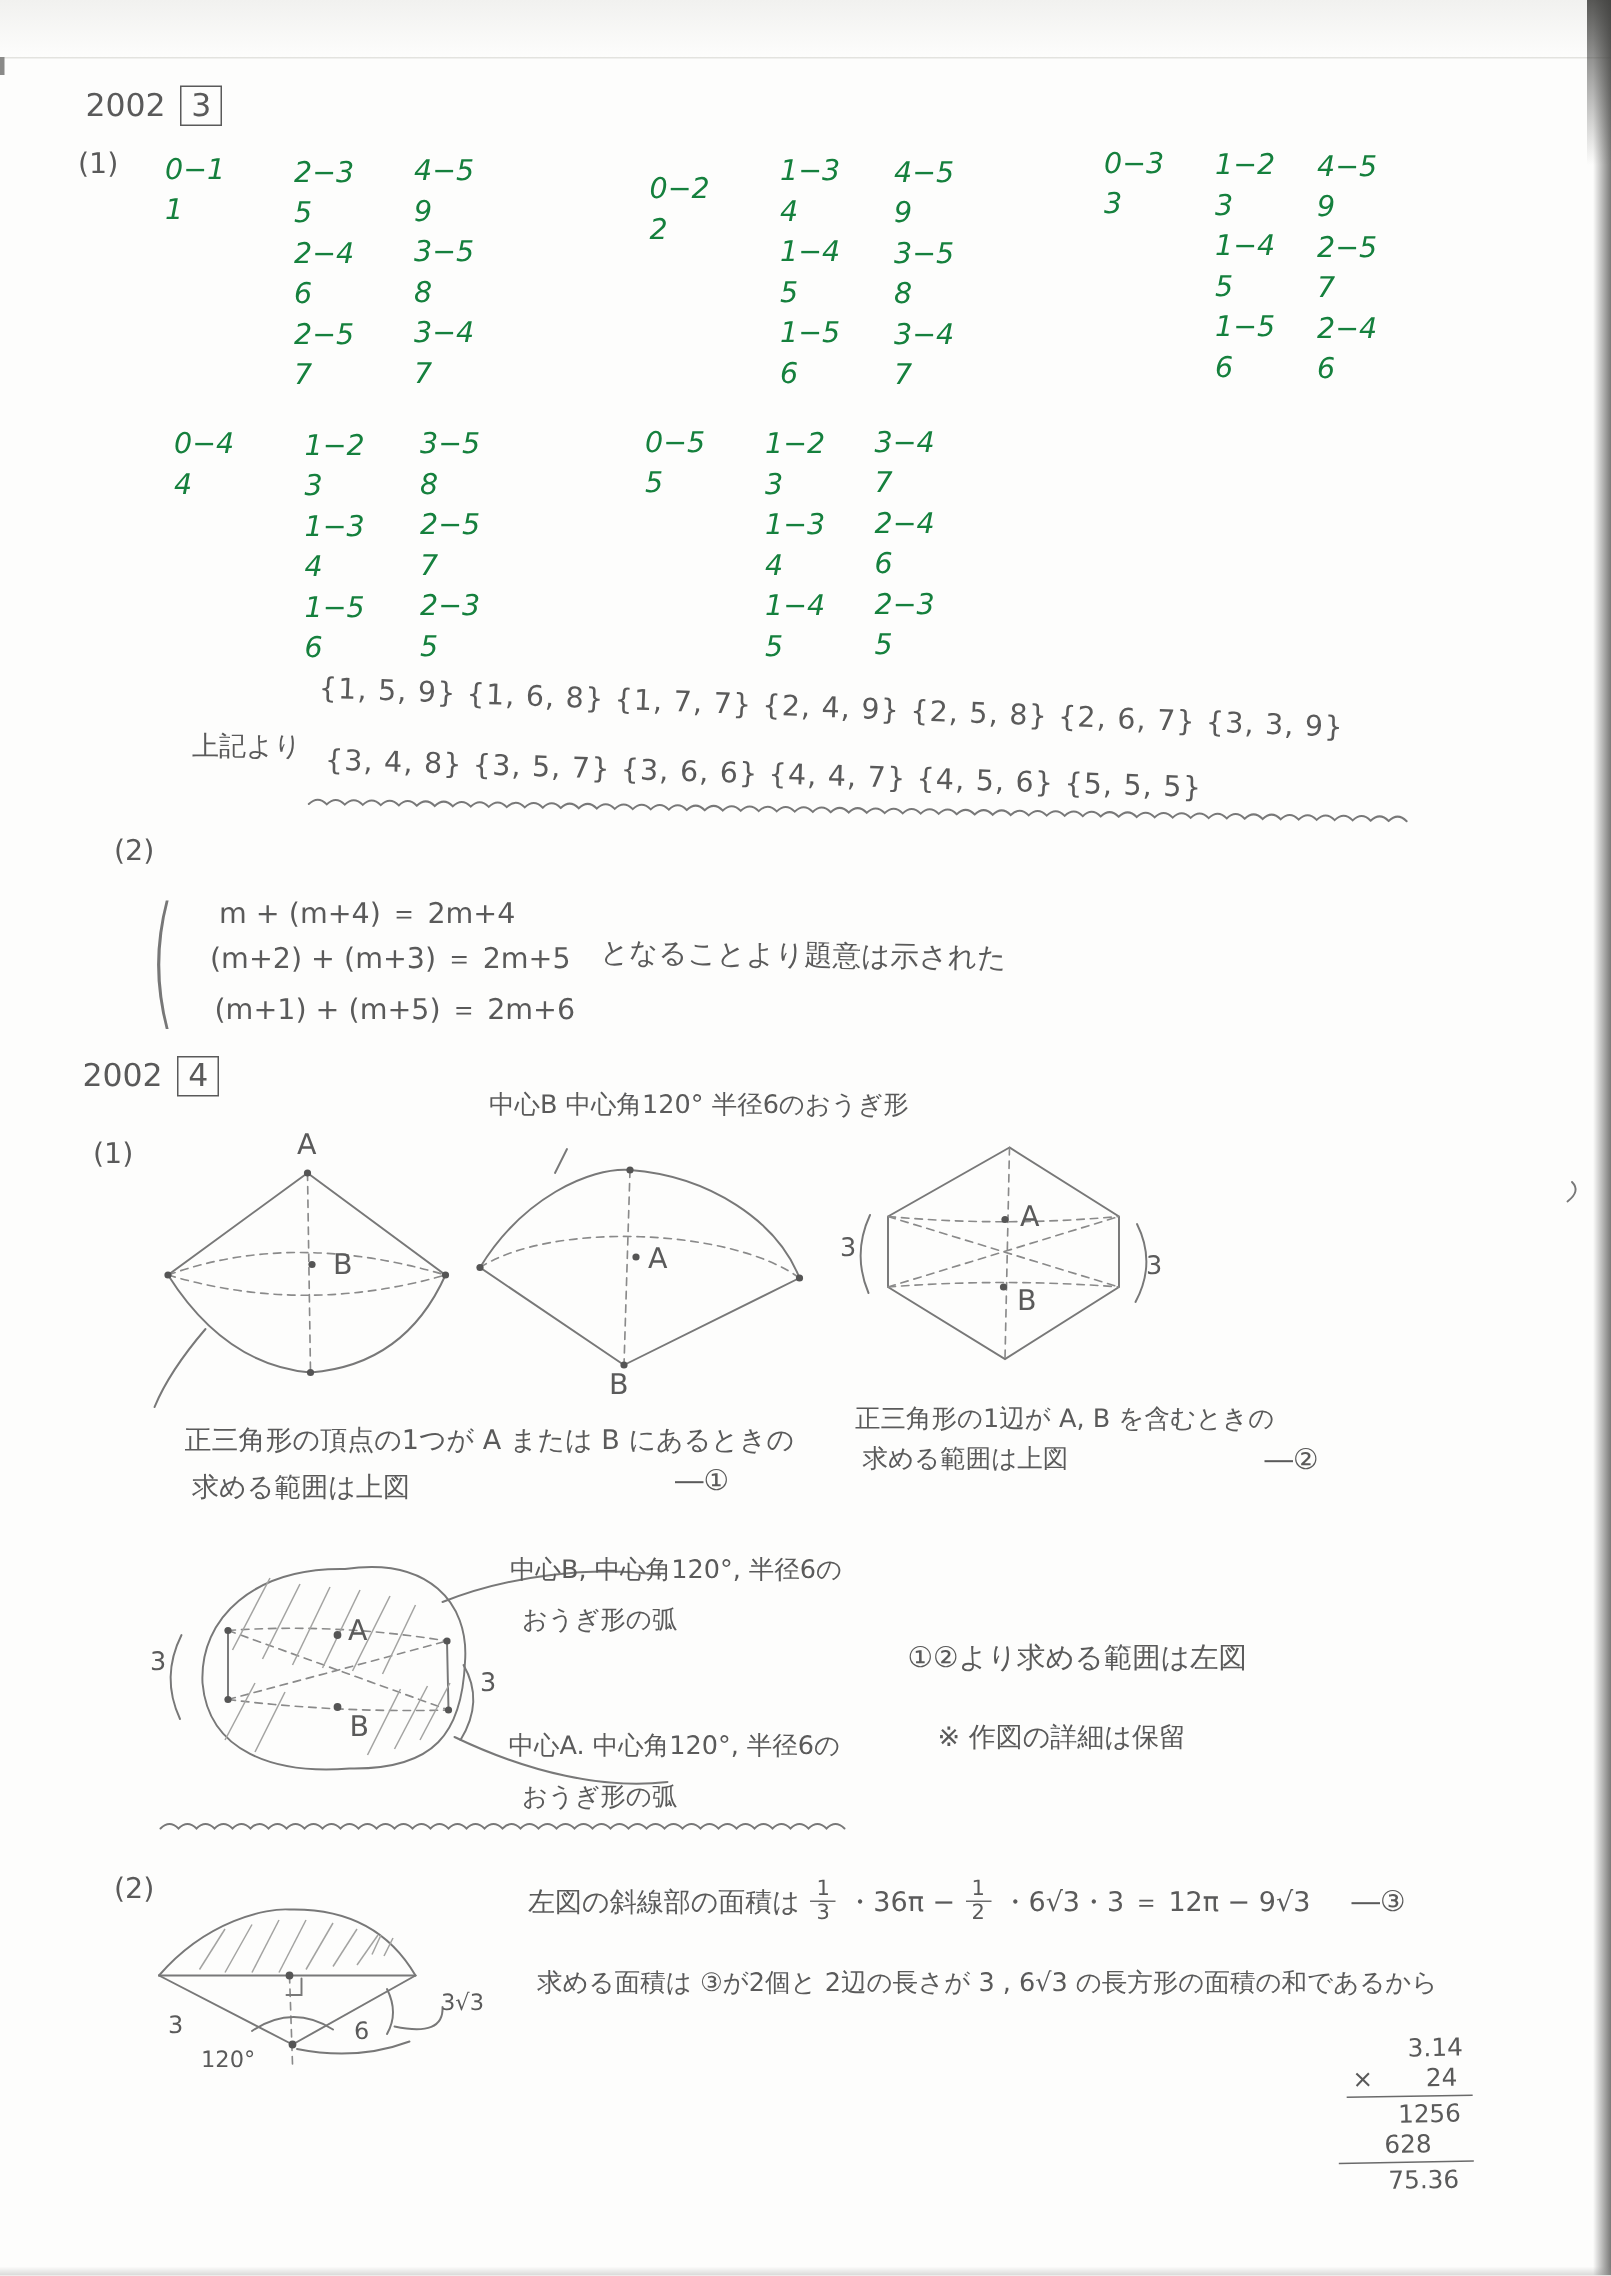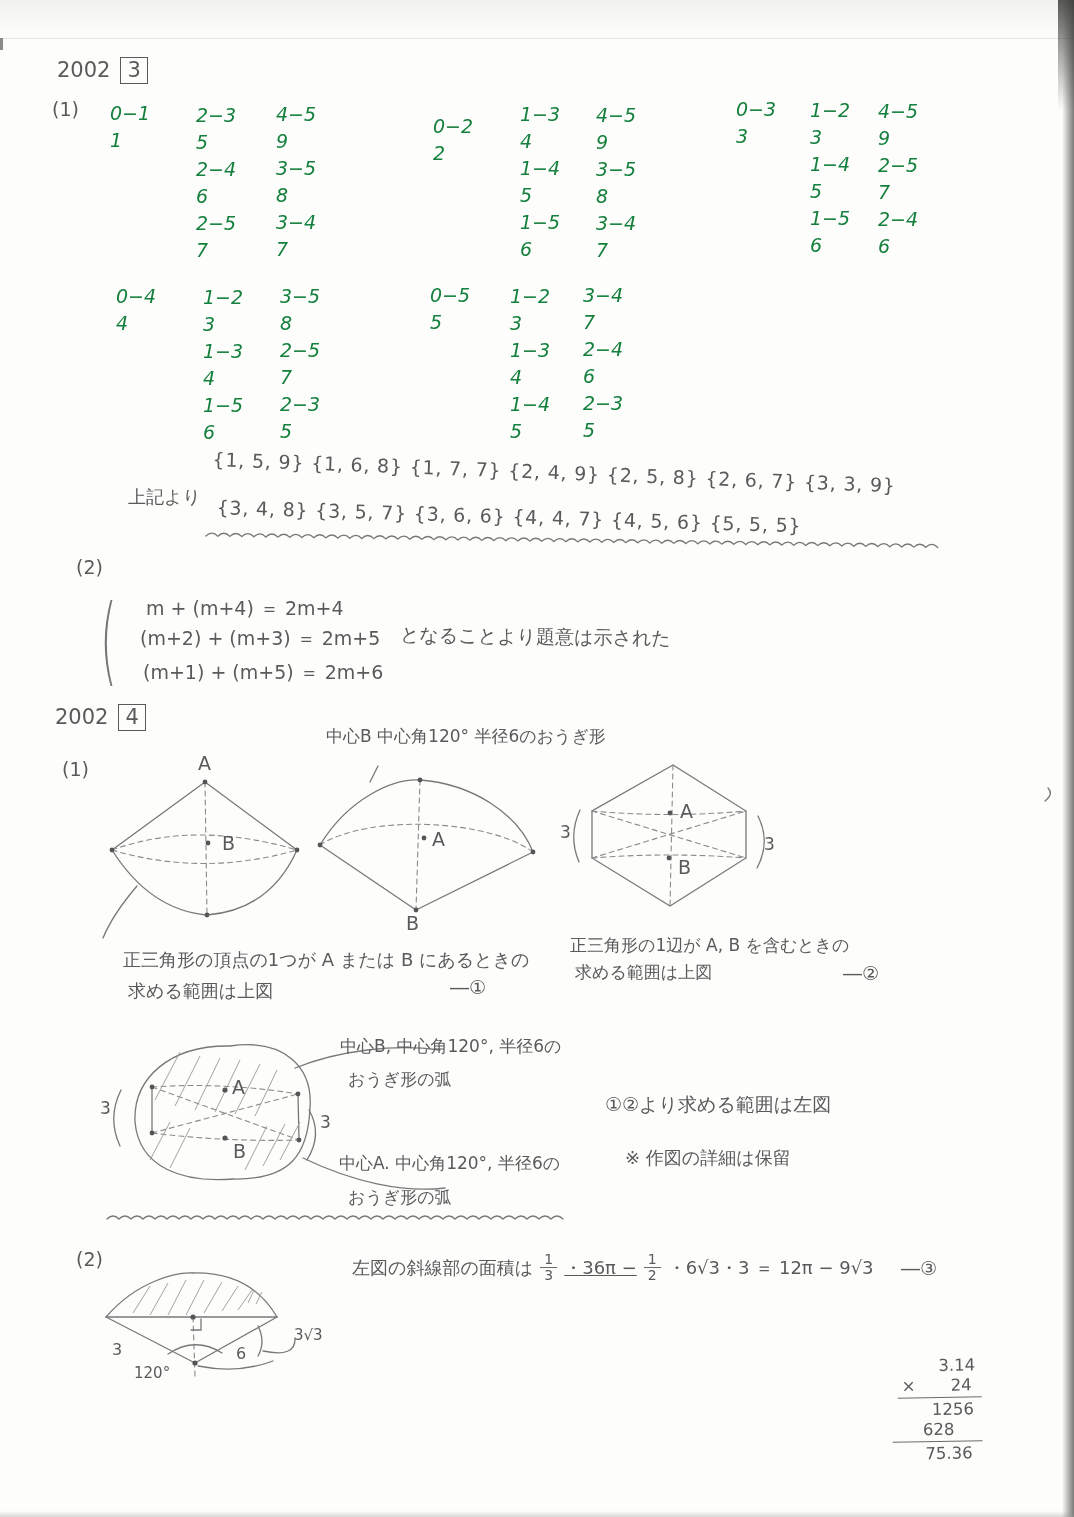--- a/index.html
+++ b/index.html
@@ -272,28 +272,29 @@
   <div class="abs hw" style="left:134px;top:1364px;font-size:15px;">120°</div>
   <div class="abs hw" style="left:236px;top:1344px;font-size:16px;">6</div>
   <div class="abs hw" style="left:294px;top:1326px;font-size:15px;">3√3</div>
 
   <div class="abs" style="left:352px;top:1252px;width:585px;display:flex;align-items:center;gap:7px;font-size:18px;color:#5a5a5a;">
     <span style="white-space:nowrap;">左図の斜線部の面積は</span>
     <span class="frac">
         <span>1</span>
         <span class="den">3</span>
       </span>
-    <span style="white-space:nowrap;text-decoration:underline;">・36π −</span>
+    <span style="white-space:nowrap;">・36π −</span>
     <span class="frac">
         <span>1</span>
         <span class="den">2</span>
       </span>
     <span style="white-space:nowrap;">・6√3・3 ＝ 12π − 9√3</span>
     <span style="margin-left:auto;white-space:nowrap;font-size:19px;">―③</span>
   </div>
+  <div class="abs hw" style="left:358px;top:1310px;font-size:17px;">求める面積は ③が2個と 2辺の長さが 3 , 6√3 の長方形の面積の和であるから</div>
 
   <div class="abs" style="left:896px;top:1356px;width:86px;font-size:16.5px;line-height:20px;color:#5a5a5a;transform:rotate(-1deg);">
     <div class="mrow" style="padding-right:6px;">
         <span>3.14</span>
       </div>
     <div class="mrow" style="justify-content:space-between;padding:0 10px 0 6px;">
         <span>×</span>
         <span>24</span>
       </div>
     <div style="border-top:1.4px solid #6a6a6a;margin:1px 0 2px 2px;"></div>

